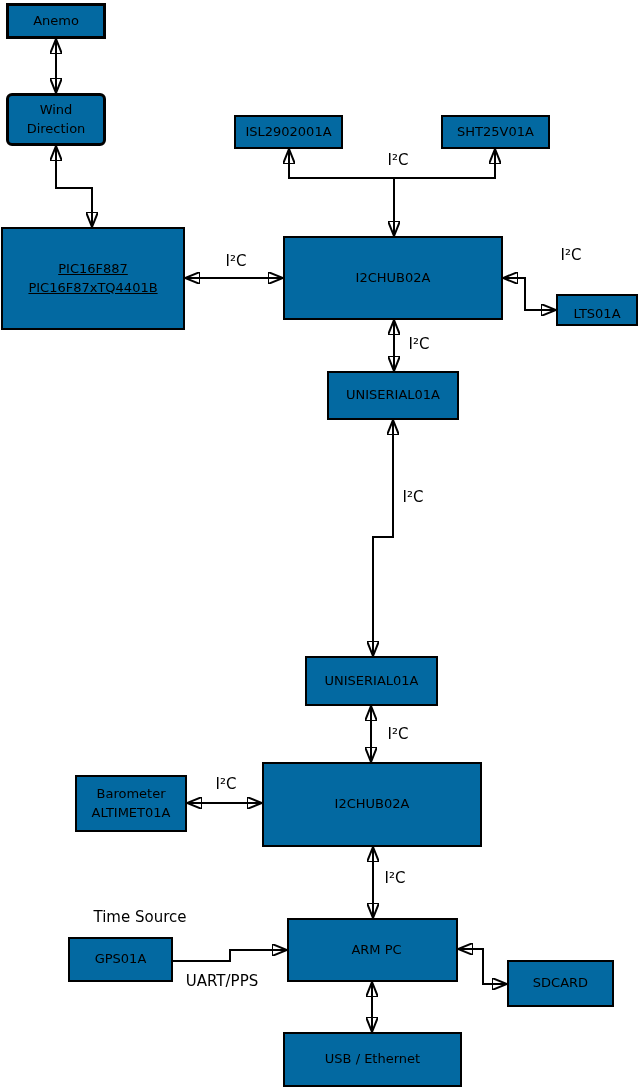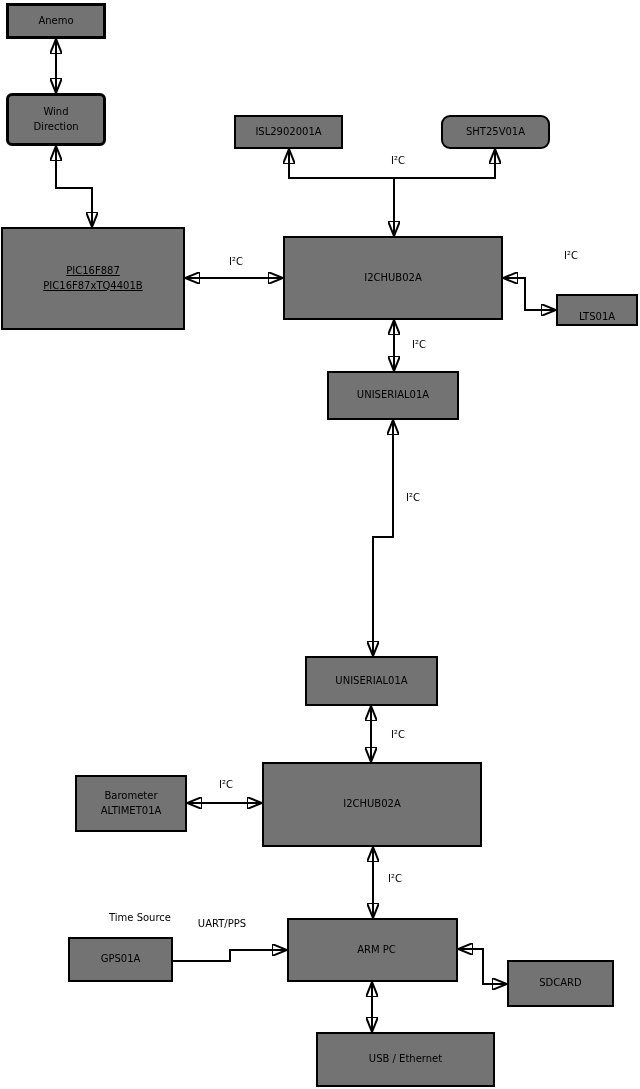--- a/index.html
+++ b/index.html
@@ -20,63 +20,63 @@
   .wires path {
     fill: none;
     stroke: #000000;
     stroke-width: 2;
     stroke-linejoin: miter;
   }
   .box {
     position: absolute;
     box-sizing: border-box;
     border: 2px solid #000000;
-    background: #737373;
+    background: #0369a1;
     display: flex;
     align-items: center;
     justify-content: center;
     text-align: center;
-    font-size: 10px;
+    font-size: 13px;
     line-height: 1.45;
   }
   .box span { white-space: pre-line; }
   .box.thick { border-width: 3px; }
   .lbl {
     position: absolute;
     transform: translate(-50%, -50%);
-    font-size: 10px;
+    font-size: 15px;
     white-space: nowrap;
   }
   
   #b-anemo { left: 6px;   top: 3px;    width: 100px; height: 36px; }
   #b-wind  { left: 6px;   top: 93px;   width: 100px; height: 53px; border-radius: 6px; }
   #b-pic   { left: 1px;   top: 227px;  width: 184px; height: 103px; text-decoration: underline; }
   #b-isl   { left: 234px; top: 115px;  width: 109px; height: 34px; }
-  #b-sht   { left: 441px; top: 115px;  width: 109px; height: 34px; border-radius: 9px; }
+  #b-sht   { left: 441px; top: 115px;  width: 109px; height: 34px; }
   #b-hub1  { left: 283px; top: 236px;  width: 220px; height: 84px; }
   #b-lts   { left: 556px; top: 294px;  width: 82px;  height: 32px; align-items: flex-end; }
   #b-uni1  { left: 327px; top: 371px;  width: 132px; height: 49px; }
   #b-uni2  { left: 305px; top: 656px;  width: 133px; height: 50px; }
   #b-hub2  { left: 262px; top: 762px;  width: 220px; height: 85px; }
   #b-baro  { left: 75px;  top: 775px;  width: 112px; height: 57px; }
   #b-gps   { left: 68px;  top: 937px;  width: 105px; height: 45px; }
   #b-arm   { left: 287px; top: 918px;  width: 171px; height: 64px; padding-left: 8px; }
   #b-sd    { left: 507px; top: 960px;  width: 107px; height: 47px; }
-  #b-usb   { left: 283px; top: 1032px; width: 179px; height: 55px; margin-left: 33px; }
+  #b-usb   { left: 283px; top: 1032px; width: 179px; height: 55px; }
   
   #l-i2c-top   { left: 398px; top: 160px; }
   #l-i2c-pic   { left: 236px; top: 261px; }
   #l-i2c-lts   { left: 571px; top: 255px; }
   #l-i2c-h1u1  { left: 419px; top: 344px; }
   #l-i2c-long  { left: 413px; top: 497px; }
   #l-i2c-u2h2  { left: 398px; top: 734px; }
   #l-i2c-baro  { left: 226px; top: 784px; }
   #l-i2c-h2arm { left: 395px; top: 878px; }
   #l-time      { left: 120px; top: 917px; margin-left: 20px; }
-  #l-uart      { left: 222px; top: 923px; }
+  #l-uart      { left: 222px; top: 981px; }
 </style>
 </head>
 <body>
 
 <div class="canvas">
 
   <svg class="wires" viewBox="0 0 640 1089" xmlns="http://www.w3.org/2000/svg">
     <defs>
       <marker id="arrow" viewBox="0 0 15 12" markerWidth="15" markerHeight="12" refX="15" refY="6" orient="auto-start-reverse" markerUnits="userSpaceOnUse">
         <path d="M0,0 L15,6 L0,12 Z" fill="#000000" stroke="none"></path>

